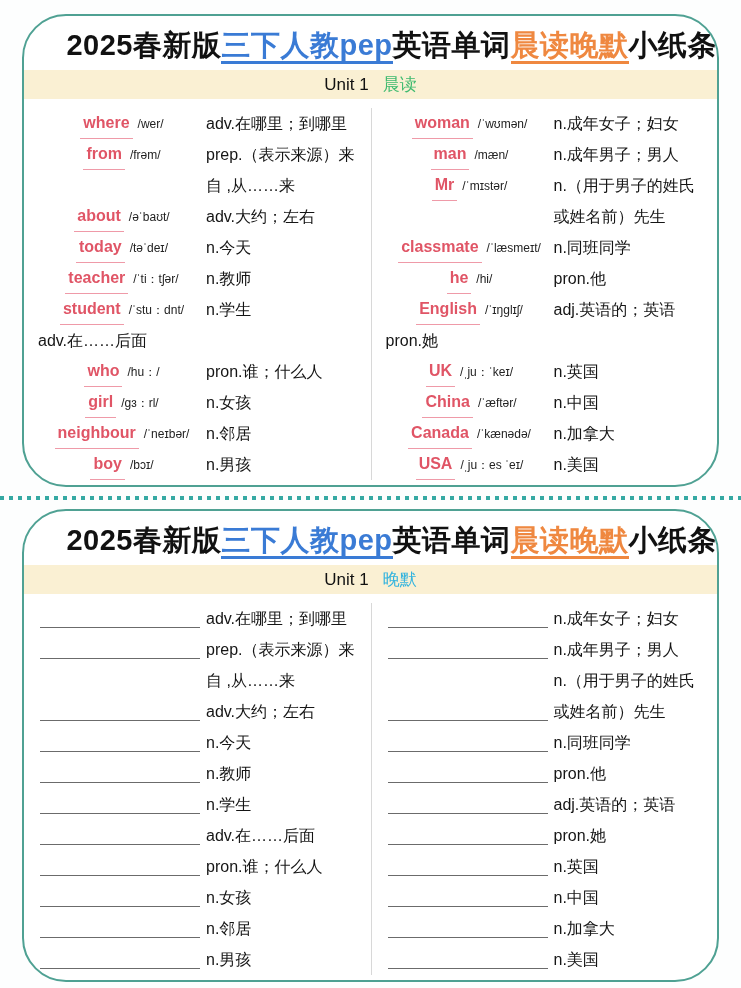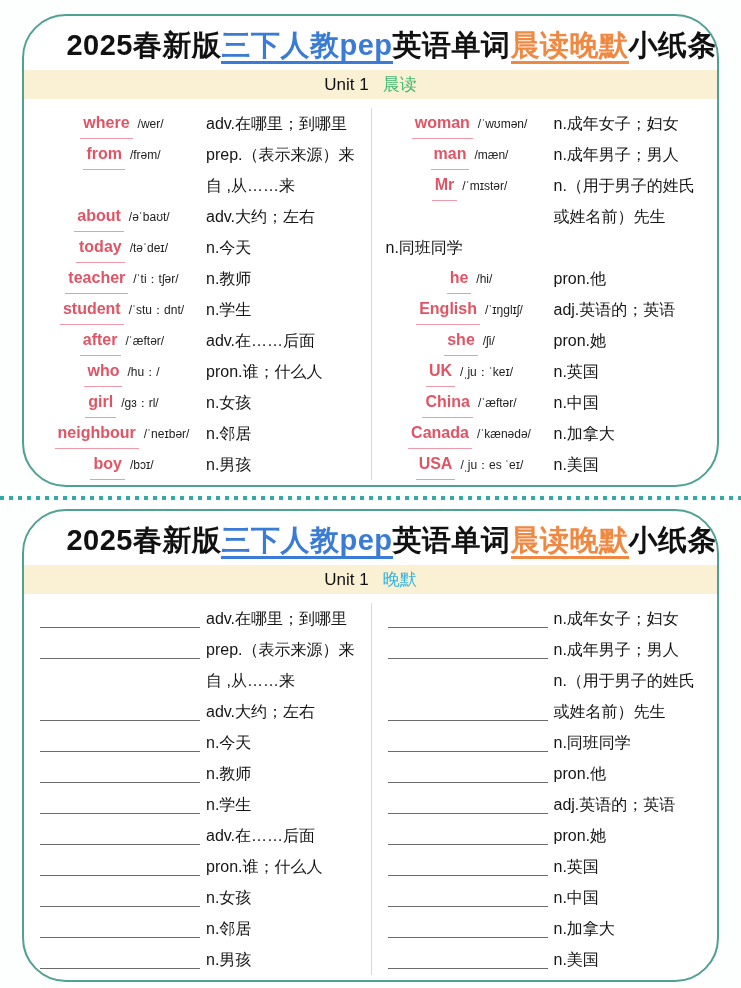--- a/index.html
+++ b/index.html
@@ -104,26 +104,20 @@
         <div class="vrow">
           <div class="wcell">
             <div class="wp">
               <span class="word">student</span>
               <span class="phon">/ˈstu：dnt/</span>
             </div>
           </div>
           <div class="meaning">n.学生</div>
         </div>
         <div class="vrow">
-          <div class="wcell">
-            <div class="wp">
-              <span class="word">after</span>
-              <span class="phon">/ˈæftər/</span>
-            </div>
-          </div>
           <div class="meaning">adv.在……后面</div>
         </div>
         <div class="vrow">
           <div class="wcell">
             <div class="wp">
               <span class="word">who</span>
               <span class="phon">/hu：/</span>
             </div>
           </div>
           <div class="meaning">pron.谁；什么人</div>
@@ -178,20 +172,26 @@
         <div class="vrow">
           <div class="wcell">
             <div class="wp">
               <span class="word">Mr</span>
               <span class="phon">/ˈmɪstər/</span>
             </div>
           </div>
           <div class="meaning">n.（用于男子的姓氏或姓名前）先生</div>
         </div>
         <div class="vrow">
+          <div class="wcell">
+            <div class="wp">
+              <span class="word">classmate</span>
+              <span class="phon">/ˈlæsmeɪt/</span>
+            </div>
+          </div>
           <div class="meaning">n.同班同学</div>
         </div>
         <div class="vrow">
           <div class="wcell">
             <div class="wp">
               <span class="word">he</span>
               <span class="phon">/hi/</span>
             </div>
           </div>
           <div class="meaning">pron.他</div>
@@ -199,26 +199,20 @@
         <div class="vrow">
           <div class="wcell">
             <div class="wp">
               <span class="word">English</span>
               <span class="phon">/ˈɪŋglɪʃ/</span>
             </div>
           </div>
           <div class="meaning">adj.英语的；英语</div>
         </div>
         <div class="vrow">
-          <div class="wcell">
-            <div class="wp">
-              <span class="word">she</span>
-              <span class="phon">/ʃi/</span>
-            </div>
-          </div>
           <div class="meaning">pron.她</div>
         </div>
         <div class="vrow">
           <div class="wcell">
             <div class="wp">
               <span class="word">UK</span>
               <span class="phon">/ˌju：ˈkeɪ/</span>
             </div>
           </div>
           <div class="meaning">n.英国</div>

